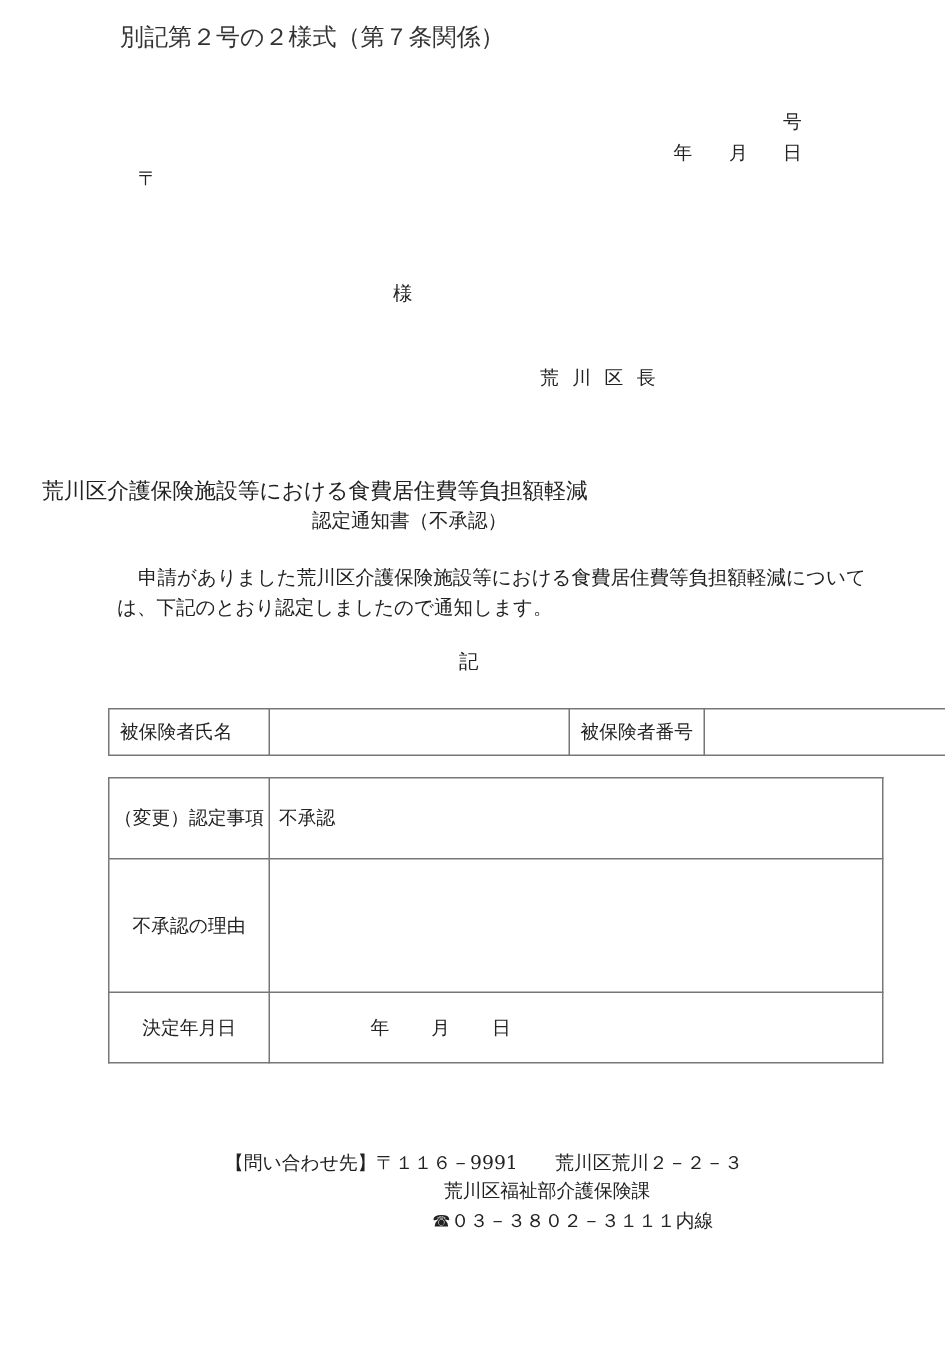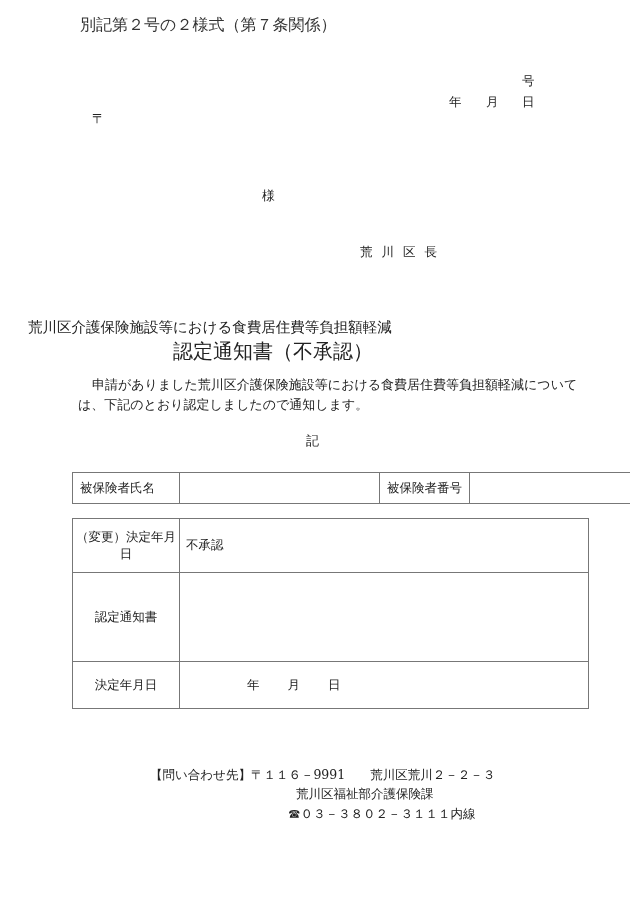--- a/index.html
+++ b/index.html
@@ -8,21 +8,21 @@
       font-family: "DejaVu Serif", "Liberation Serif", serif; color:#222;
     }
     .abs { position:absolute; white-space:nowrap; }
     .form-ref { left:80px; top:15px; font-size:16px; color:#333; }
     .doc-no { left:522px; top:73px; font-size:12.5px; }
     .date { top:94px; font-size:12.5px; }
     .postal { left:92px; top:110px; font-size:13px; }
     .sama { left:262px; top:187px; font-size:13px; }
     .issuer { left:360px; top:244px; font-size:12.5px; letter-spacing:9px; }
     .title1 { left:0; width:630px; text-align:left; top:318px; font-size:14.5px;padding-left:28px; }
-    .title2 { left:0; width:546px; text-align:center; top:338px; font-size:20px; }
+    .title2 { left:0; width:546px; text-align:center; top:338px; font-size:13px; }
     .body1 { left:92px; top:376px; font-size:13px; }
     .body2 { left:78px; top:396px; font-size:13px; }
     .ki { left:306px; top:432px; font-size:13px; }
     table { position:absolute; border-collapse:collapse; }
     td { border:1px solid #777; font-size:12.5px; padding:0; vertical-align:middle; }
     .t1 { left:72px; top:472px; width:599px; height:31px; }
     .t2 { left:72px; top:518px; width:517px; }
     .lbl-left { padding-left:7px; }
     .lbl-center { text-align:center; }
     .contact { font-size:12.5px; }
@@ -57,25 +57,25 @@
     <td style="width:199px"></td>
     <td class="lbl-left" style="width:82px">被保険者番号</td>
     <td></td>
   </tr>
 </tbody>
   </table>
 
 <table class="t2">
   <tbody>
       <tr style="height:54px">
-    <td class="lbl-center" style="width:106px">（変更）決定年月日</td>
+    <td class="lbl-center" style="width:106px">（変更）認定事項</td>
     <td style="padding-left:6px">不承認</td>
   </tr>
   <tr style="height:89px">
-    <td class="lbl-center">認定通知書</td>
+    <td class="lbl-center">不承認の理由</td>
     <td></td>
   </tr>
   <tr style="height:47px">
     <td class="lbl-center">決定年月日</td>
     <td class="date-cell">
       <span style="margin-left:67px">年</span>
       <span style="margin-left:24px">月</span>
       <span style="margin-left:24px">日</span>
     </td>
   </tr>

